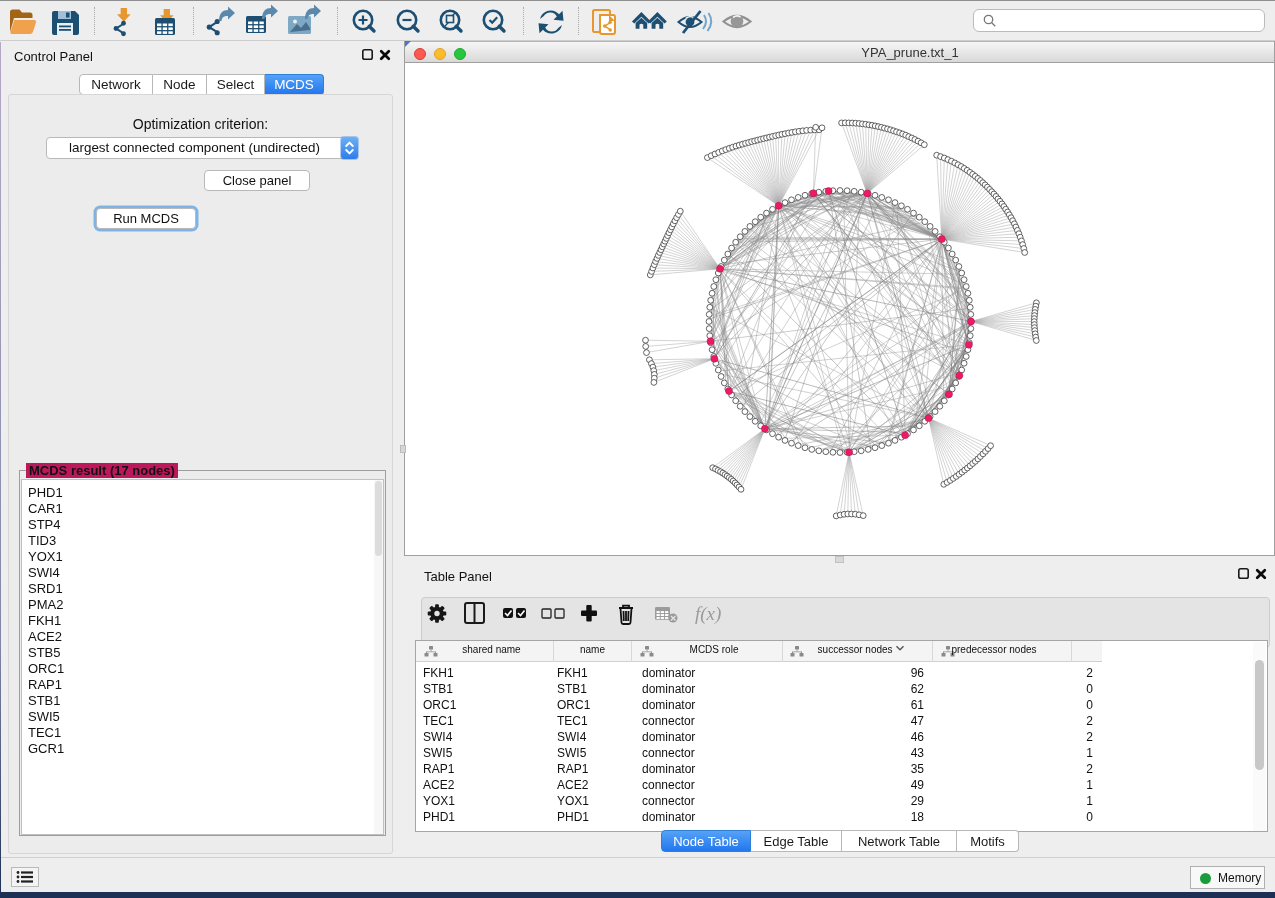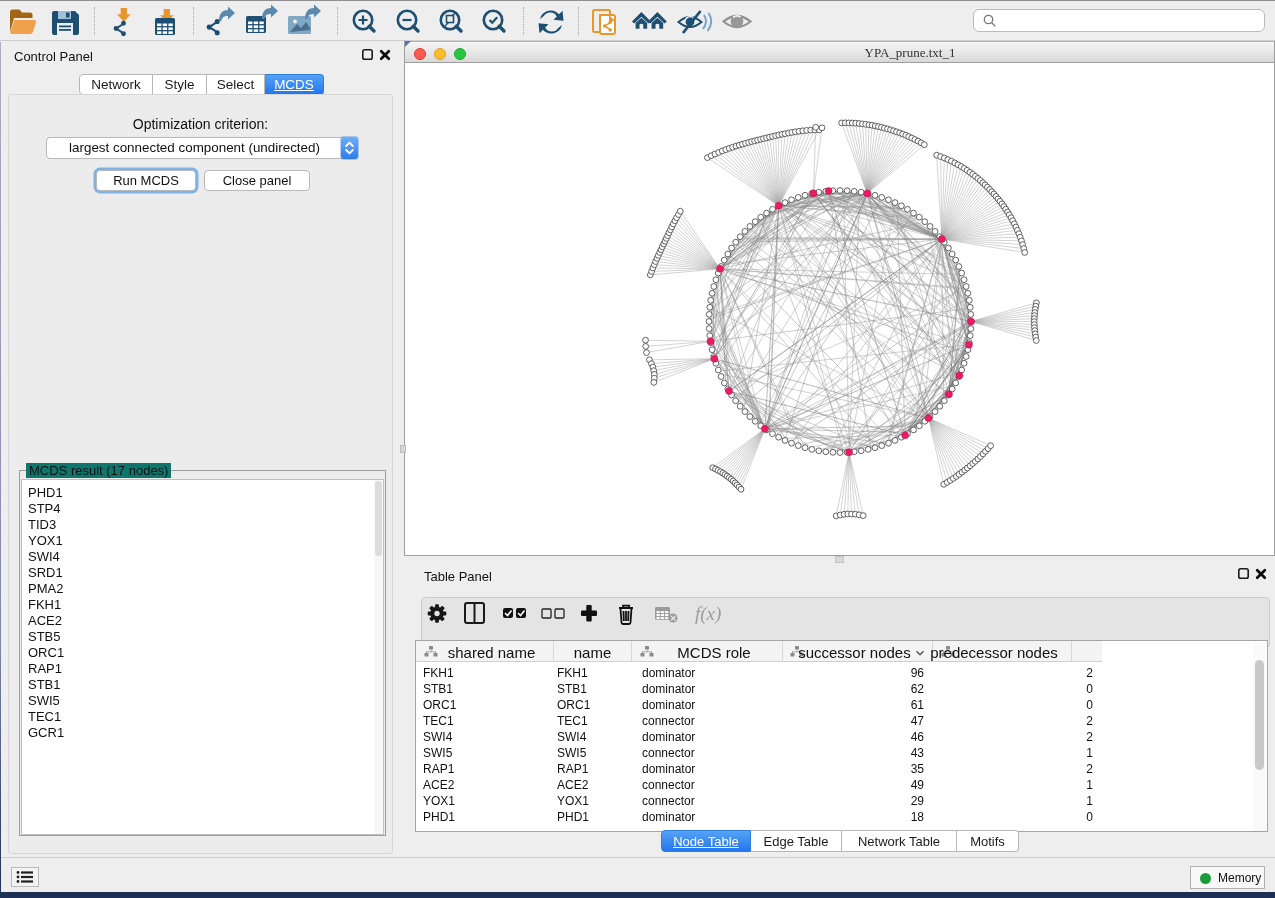--- a/index.html
+++ b/index.html
@@ -11,51 +11,51 @@
 #searchbox { position:absolute; left:973px; top:8px; width:292px; height:23px; background:#ffffff; border:1px solid #bbbbbb; border-radius:6px; }
 
 
 #cpanel { left:0; top:42px; width:401px; height:815px; background:#eeeeee; }
 #cp-title { position:absolute; left:14px; top:7px; font-size:13px; color:#111; }
 .winbtns { position:absolute; top:8px; font-size:12px; color:#111; }
 #cp-tabs { position:absolute; left:79px; top:32px; height:21px; display:flex; font-size:13.5px;justify-content:flex-end; }
 .tab { border:1px solid #b8b8b8; border-left:none; background:#ffffff; color:#1a1a1a; display:flex; align-items:center; justify-content:center; }
 .tab:first-child { border-left:1px solid #b8b8b8; border-radius:4px 0 0 4px; }
 .tab:last-child { border-radius:0 4px 4px 0; }
-.tab.sel { background:linear-gradient(#55a2f7,#2277ee); border-color:#2f7fd6; color:#ffffff;text-decoration:underline; }
+.tab.sel { background:linear-gradient(#55a2f7,#2277ee); border-color:#2f7fd6; color:#ffffff; }
 #cp-inner { position:absolute; left:8px; top:52px; width:385px; height:760px; background:#ececec; border:1px solid #d6d6d6; border-radius:3px; }
 #opt-label { position:absolute; left:0; top:21px; width:100%; text-align:center; font-size:14px; color:#111; }
 #dropdown { position:absolute; left:37px; top:42px; width:312px; height:22px; background:#ffffff; border:1px solid #b9b9b9; border-radius:4px; font-size:13.4px; color:#111; line-height:20px; text-align:center; padding-right:15px; }
 #dd-btn { position:absolute; right:-1px; top:-1px; width:17px; height:22px; background:linear-gradient(#6cb0f8,#2d7ceb); border-radius:3px; box-shadow:0 0 0 1px rgba(47,124,220,0.35); }
 #dd-btn svg { position:absolute; left:3px; top:3px; }
 .btn { position:absolute; top:75px; height:21px; background:#ffffff; border:1px solid #b9b9b9; border-radius:4px; font-size:13px; color:#111; text-align:center; line-height:19px; }
-#btn-run { left:87px; width:100px; box-shadow:0 0 0 2.5px #7eb3e8; }
+#btn-run { left:87px; width:100px; box-shadow:0 0 0 2.5px #7eb3e8;margin-top:38px; }
 #btn-close { left:195px; width:106px; }
 #fieldset { position:absolute; left:10px; top:375px; width:367px; height:366px; border:1px solid #9d9d9d; }
-#fs-legend { position:absolute; left:6px; top:-8px; background:#0f766e; padding:0 3px; font-size:13px; color:#111; }
+#fs-legend { position:absolute; left:6px; top:-8px; background:#be185d; padding:0 3px; font-size:13px; color:#111;font-weight:bold; }
 #listbox { position:absolute; left:1px; top:8px; width:363px; height:356px; background:#ffffff; border:1px solid #c0c0c0; font-size:13px; color:#111; padding-top:5px; }
 #listbox .sb { position:absolute; right:0; top:0; width:9px; height:100%; background:#f7f7f7; }
 #listbox .sb .th { position:absolute; left:1px; top:1px; width:7px; height:75px; background:#dcdcdc; border-radius:4px; }
 .li { height:16px; line-height:16px; padding-left:6px; }
 
 
 #netwin { left:404px; top:41px; width:871px; height:515px; background:#ffffff; border:1px solid #9f9f9f; border-top:none; }
 #nw-title { position:absolute; left:0; top:0; width:100%; height:22px; background:linear-gradient(#f6f6f6,#d8d8d8); border-top:1px solid #b5b5b5; border-bottom:1px solid #9f9f9f; }
-#nw-title .t { position:absolute; left:139px; width:732px; text-align:center; top:3px; font-size:13px; color:#333;font-family:Liberation Serif, serif; }
+#nw-title .t { position:absolute; left:139px; width:732px; text-align:center; top:3px; font-size:13px; color:#333; }
 .tl { position:absolute; top:5.5px; width:12px; height:12px; border-radius:50%; }
 #nw-canvas { position:absolute; left:0; top:23px; width:869px; height:491px; background:#ffffff; }
 
 
 #tpanel { left:404px; top:564px; width:871px; height:293px; background:#eeeeee; }
 #tp-title { position:absolute; left:20px; top:5px; font-size:13px; color:#111; }
 #tp-toolbar { position:absolute; left:17px; top:33px; width:849px; height:51px; background:#e4e4e4; border:1px solid #cccccc; border-radius:4px; }
 #ttable { position:absolute; left:11px; top:76px; width:853px; height:192px; background:#ffffff; border:1px solid #a5a5a5; font-size:12px; color:#111; }
 #thead { position:absolute; left:0; top:0; width:686px; height:21px; background:#f4f4f4; border-bottom:1px solid #d0d0d0; }
 #thead .hc { position:absolute; top:0; height:21px; border-right:1px solid #d8d8d8; }
-#thead .ht { position:absolute; top:3px; width:100%; text-align:center; font-size:15px; color:#111; }
+#thead .ht { position:absolute; top:3px; width:100%; text-align:center; font-size:10px; color:#111; }
 .thi { position:absolute; top:4px; }
 #tbody { position:absolute; left:0; top:24px; width:100%; }
 .tr { position:relative; height:16px; line-height:16px; }
 .tr div { position:absolute; top:0; }
 .c1 { left:7px; } .c2 { left:141px; } .c3 { left:226px; }
 .c4 { left:368px; width:140px; text-align:right; } .c5 { left:537px; width:140px; text-align:right; }
 #tv-scroll { position:absolute; right:1px; top:1px; width:13px; height:189px; background:#fafafa; }
 #tv-scroll .th { position:absolute; left:2px; top:18px; width:9px; height:110px; background:#c8c8c8; border-radius:5px; }
 #tp-tabs { position:absolute; left:257px; top:266px; height:22px; display:flex; font-size:13px; }
 #memstrip { left:0; top:857px; width:1275px; height:34px; background:#eeeeee; border-top:1px solid #cfcfcf; }
@@ -214,40 +214,41 @@
 <div class="abs" id="cpanel">
   <div id="cp-title">Control Panel</div>
   <div class="winbtns" style="left:362px;top:7px"><svg width="11" height="11" viewBox="0 0 11 11">
         <rect x="0.8" y="0.8" width="9.4" height="9.4" rx="1.8" fill="none" stroke="#1a1a1a" stroke-width="1.6"></rect>
       </svg></div>
   <div class="winbtns" style="left:379px;top:7px"><svg width="12" height="12" viewBox="0 0 12 12">
         <path d="M2.2 2.2l7.6 7.6M9.8 2.2l-7.6 7.6" stroke="#0a0a0a" stroke-width="2.7" stroke-linecap="round"></path>
       </svg></div>
   <div id="cp-tabs">
     <div class="tab" style="width:74px">Network</div>
-    <div class="tab" style="width:54px">Style</div>
+    <div class="tab" style="width:54px">Node</div>
     <div class="tab" style="width:58px">Select</div>
     <div class="tab sel" style="width:59px">MCDS</div>
   </div>
   <div id="cp-inner">
     <div id="opt-label">Optimization criterion:</div>
     <div id="dropdown">largest connected component (undirected)
       <div id="dd-btn">
           <svg width="11" height="16" viewBox="0 0 11 16">
             <path d="M2.2 6L5.5 2.6L8.8 6" fill="none" stroke="#fff" stroke-width="1.9" stroke-linecap="round" stroke-linejoin="round"></path>
             <path d="M2.2 10L5.5 13.4L8.8 10" fill="none" stroke="#fff" stroke-width="1.9" stroke-linecap="round" stroke-linejoin="round"></path>
           </svg>
         </div>
     </div>
     <div class="btn" id="btn-run">Run MCDS</div>
     <div class="btn" id="btn-close">Close panel</div>
     <div id="fieldset">
       <div id="fs-legend">MCDS result (17 nodes)</div>
       <div id="listbox">
           <div class="li">PHD1</div>
+          <div class="li">CAR1</div>
           <div class="li">STP4</div>
           <div class="li">TID3</div>
           <div class="li">YOX1</div>
           <div class="li">SWI4</div>
           <div class="li">SRD1</div>
           <div class="li">PMA2</div>
           <div class="li">FKH1</div>
           <div class="li">ACE2</div>
           <div class="li">STB5</div>
           <div class="li">ORC1</div>

